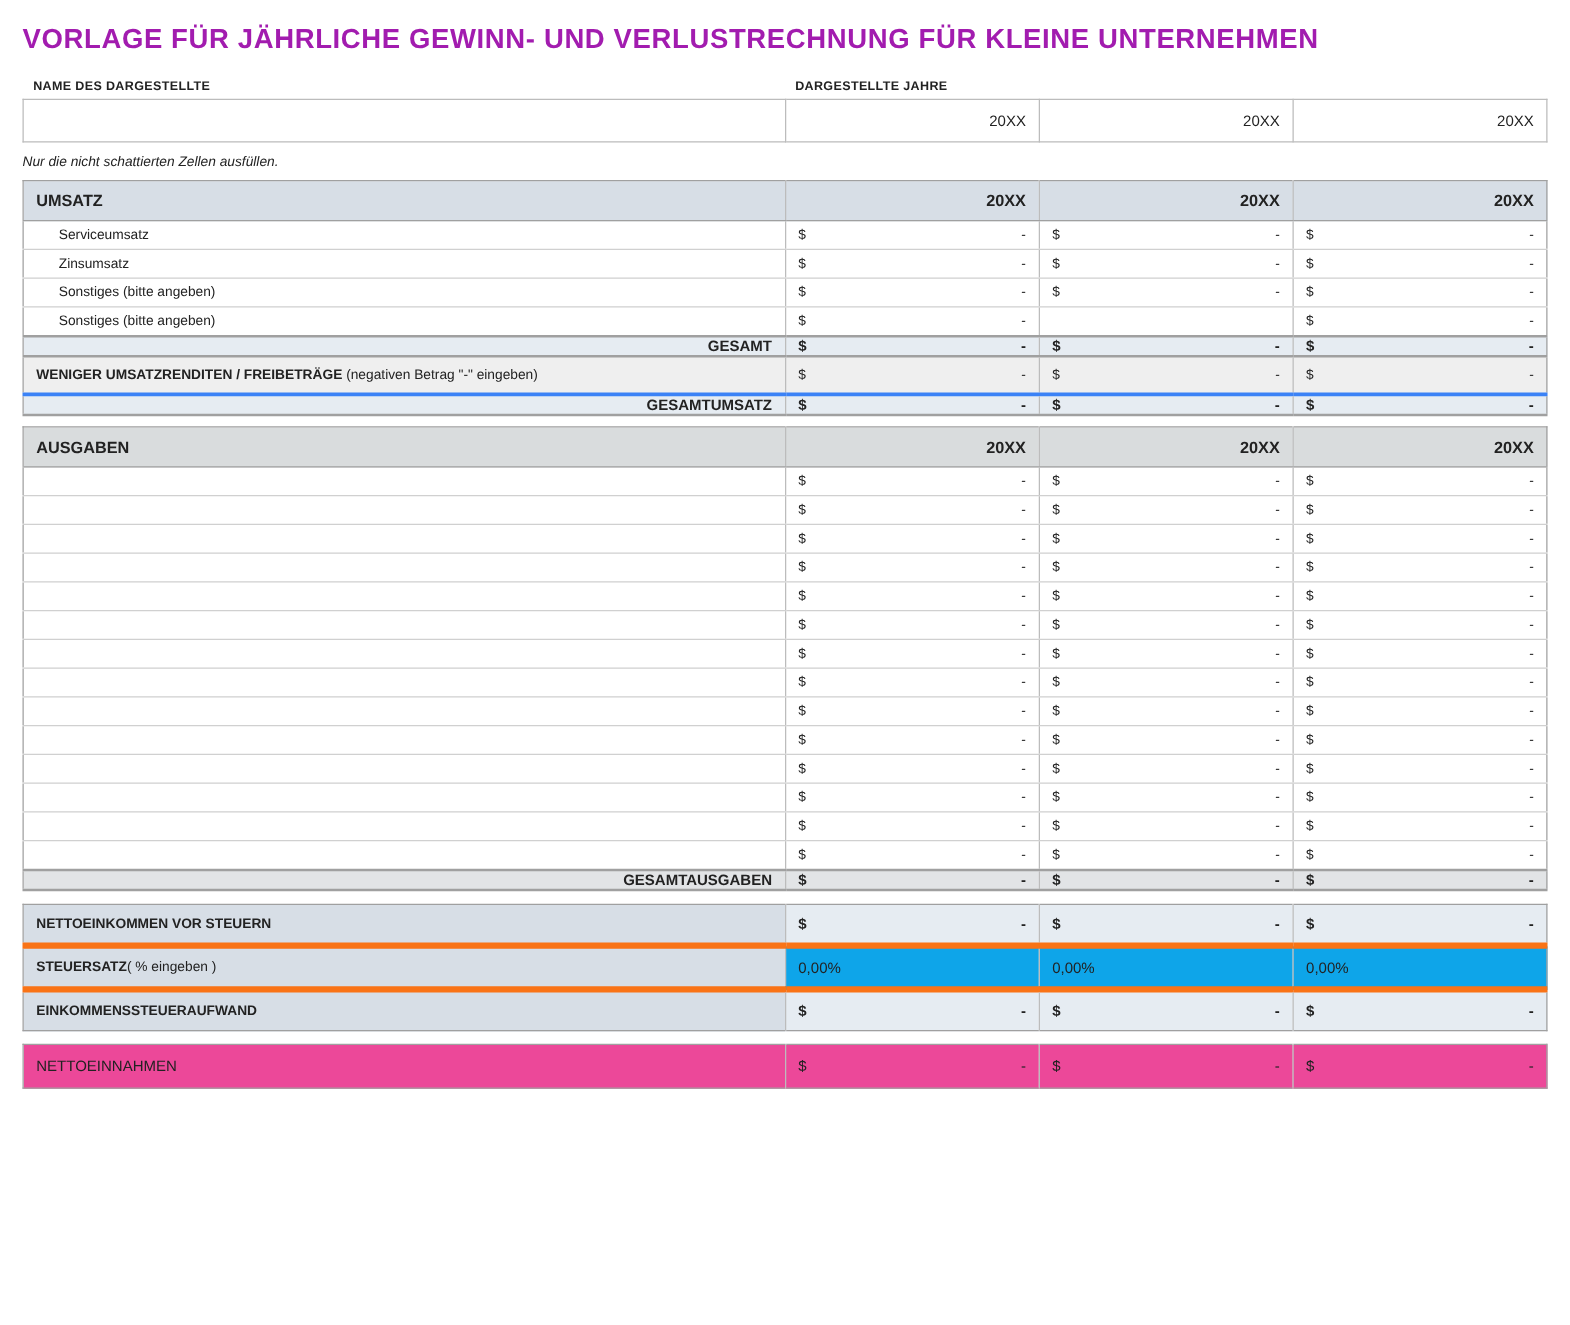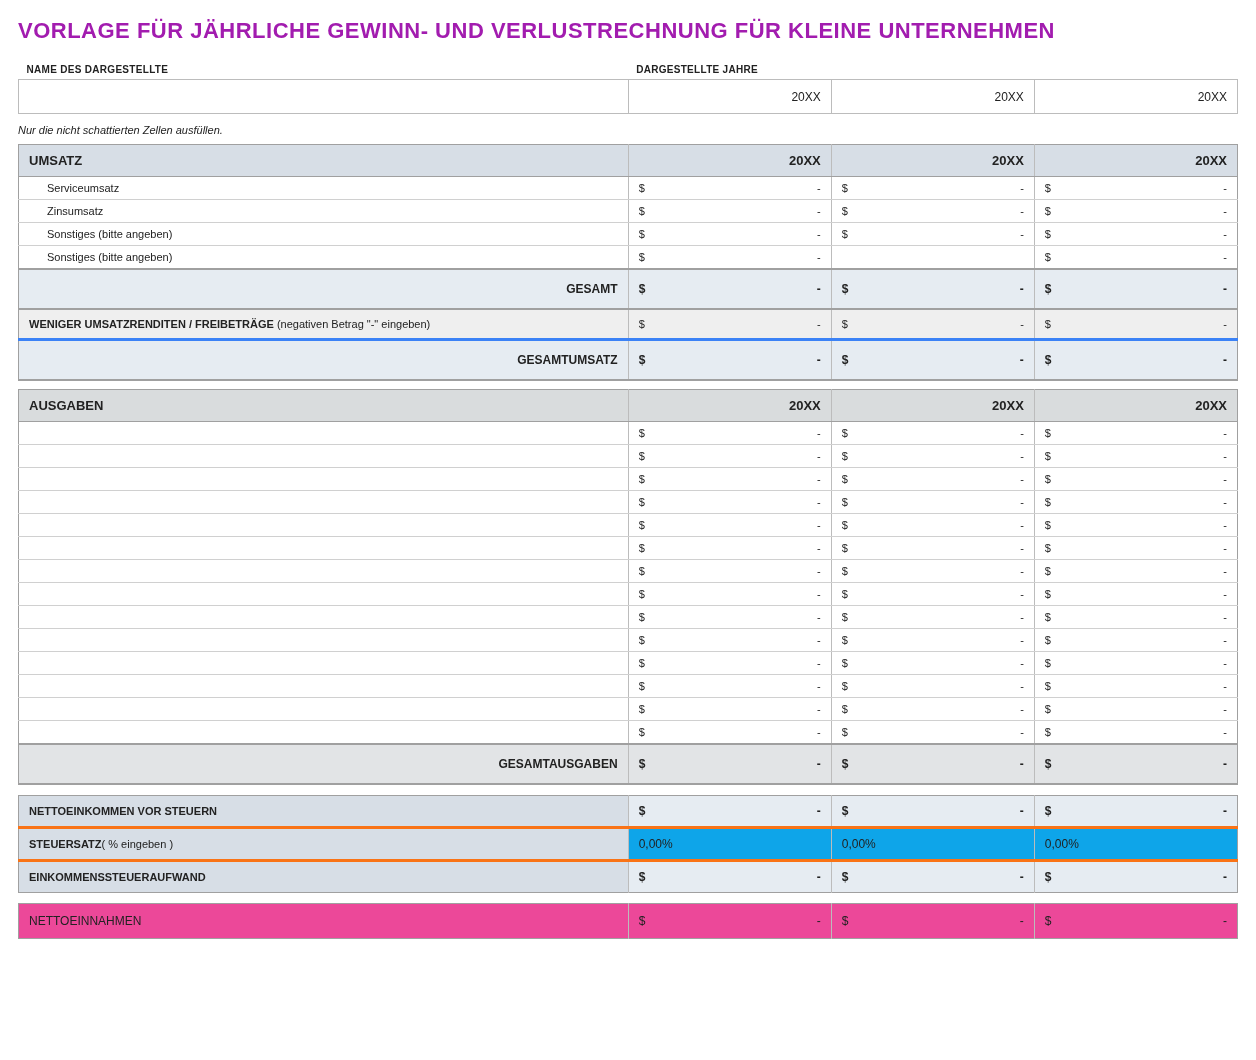--- a/index.html
+++ b/index.html
@@ -75,42 +75,42 @@
     justify-content: space-between;
     align-items: center;
   }
   .amount .sym { flex: 0 0 auto; }
   .amount .val { flex: 1 1 auto; text-align: right; }
   .total-row td {
     background: #e6ecf2;
     font-weight: 700;
     border-top: 2px solid #a0a0a0;
     border-bottom: 2px solid #a0a0a0;
-    padding: 12px 10px;
+    padding: 0 10px;
   }
   .total-row.grey td {
     background: #e2e4e6;
   }
   .total-row .label-col { text-align: right; }
   .sub-row td {
     background: #efefef;
     border-top: 1px solid #bcbcbc;
     border-bottom: 3px solid #3b82f6;
     padding: 8px 10px;
     font-size: 11px;
   }
   .sub-row .label-col { font-weight: 700; }
   .sub-row .suffix { font-weight: 400; }
   .summary {
     border: 1px solid #a0a0a0;
     margin-top: 10px;
   }
   .summary td {
     padding: 8px 10px;
-    border-bottom: 3px solid #f97316;
+    border-bottom: 5px solid #f97316;
   }
   .summary tr:last-child td { border-bottom: none; margin-left: 48px; }
   .summary .num-col { border-left: 1px solid #bcbcbc; }
   .summary .label-col {
     background: #d7dee6;
     font-weight: 700;
     font-size: 11px;
   }
   .summary .white-cell { background: #0ea5e9; }
   .summary .tint-cell { background: #e6ecf2; }

